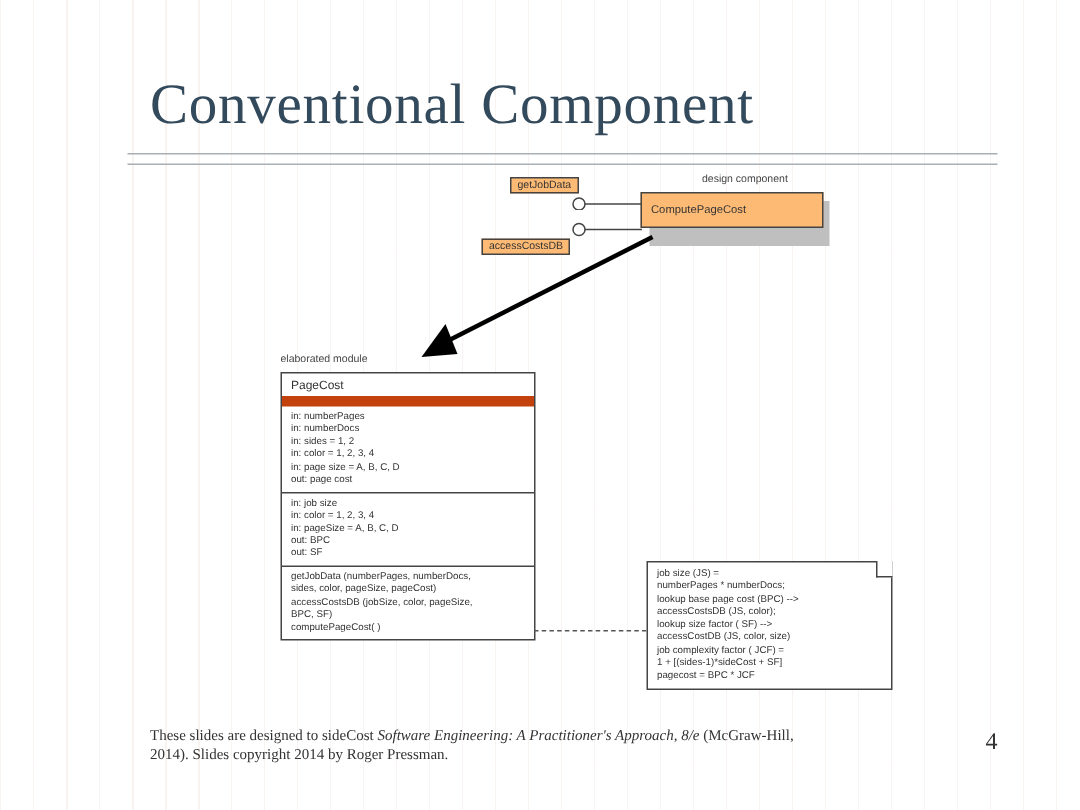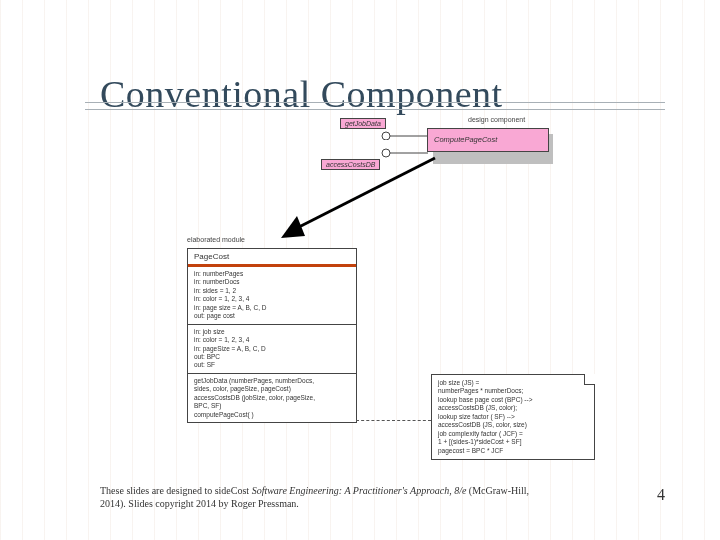--- a/index.html
+++ b/index.html
@@ -1,26 +1,26 @@
 <!DOCTYPE html>
 <html><head>
 <meta charset="utf-8">
 <style>
   html,body{margin:0;padding:0;background:#fff;}
   .slide{width:720px;height:540px;position:relative;box-sizing:border-box;font-family:Georgia,'Times New Roman',serif;}
   .bg-lines::before{content:"";position:absolute;inset:0;background:repeating-linear-gradient(90deg,#f4ece6 0 1px,transparent 1px 22px);opacity:.6;pointer-events:none;}
-  .title{position:absolute;left:100px;top:48px;font-size:38px;color:#334a5c;font-weight:400;letter-spacing:.5px;font-family:Georgia,serif;margin-top:24px;}
+  .title{position:absolute;left:100px;top:48px;font-size:38px;color:#334a5c;font-weight:400;letter-spacing:.5px;font-family:Georgia,serif;}
   .hr{position:absolute;left:85px;right:55px;top:102px;height:6px;border-top:1px solid #a8b0b6;border-bottom:1px solid #a8b0b6;}
   .diag{position:absolute;left:165px;top:120px;right:70px;bottom:60px;font-family:Arial,Helvetica,sans-serif;font-size:7px;color:#333;}
   .stereo{font-size:7px;color:#444;}
-  .box{position:absolute;background:#f9a8d4;border:1px solid #444;padding:2px 6px;font-size:7.5px;white-space:nowrap;font-style:italic;}
+  .box{position:absolute;background:#fdba74;border:1px solid #444;padding:2px 6px;font-size:7.5px;white-space:nowrap;}
   .shadow{position:absolute;background:#bfbfbf;}
   .small{font-size:6.5px;line-height:1.3;}
   .elab-box{position:absolute;border:1px solid #444;background:#fff;}
-  .elab-head{border-bottom:3px solid #c2410c;padding:3px 6px;font-size:8px;}
+  .elab-head{border-bottom:7px solid #c2410c;padding:3px 6px;font-size:8px;}
   .elab-sec{border-bottom:1px solid #444;padding:3px 6px;}
   .elab-sec.last{border-bottom:none;}
   .note{position:absolute;border:1px solid #444;background:#fff;padding:4px 6px;}
   .note-corner{position:absolute;right:-1px;top:-1px;width:10px;height:10px;border-left:1px solid #444;border-bottom:1px solid #444;background:#fff;}
   .dash{position:absolute;border-top:1px dashed #555;height:0;}
   .footer{position:absolute;left:100px;bottom:30px;width:440px;font-size:10px;line-height:1.25;color:#333;font-family:Georgia,serif;}
   .footer i{font-style:italic;}
   .pagenum{position:absolute;right:55px;bottom:36px;font-size:16px;color:#333;font-family:Georgia,serif;}
   svg{position:absolute;}
 </style>

